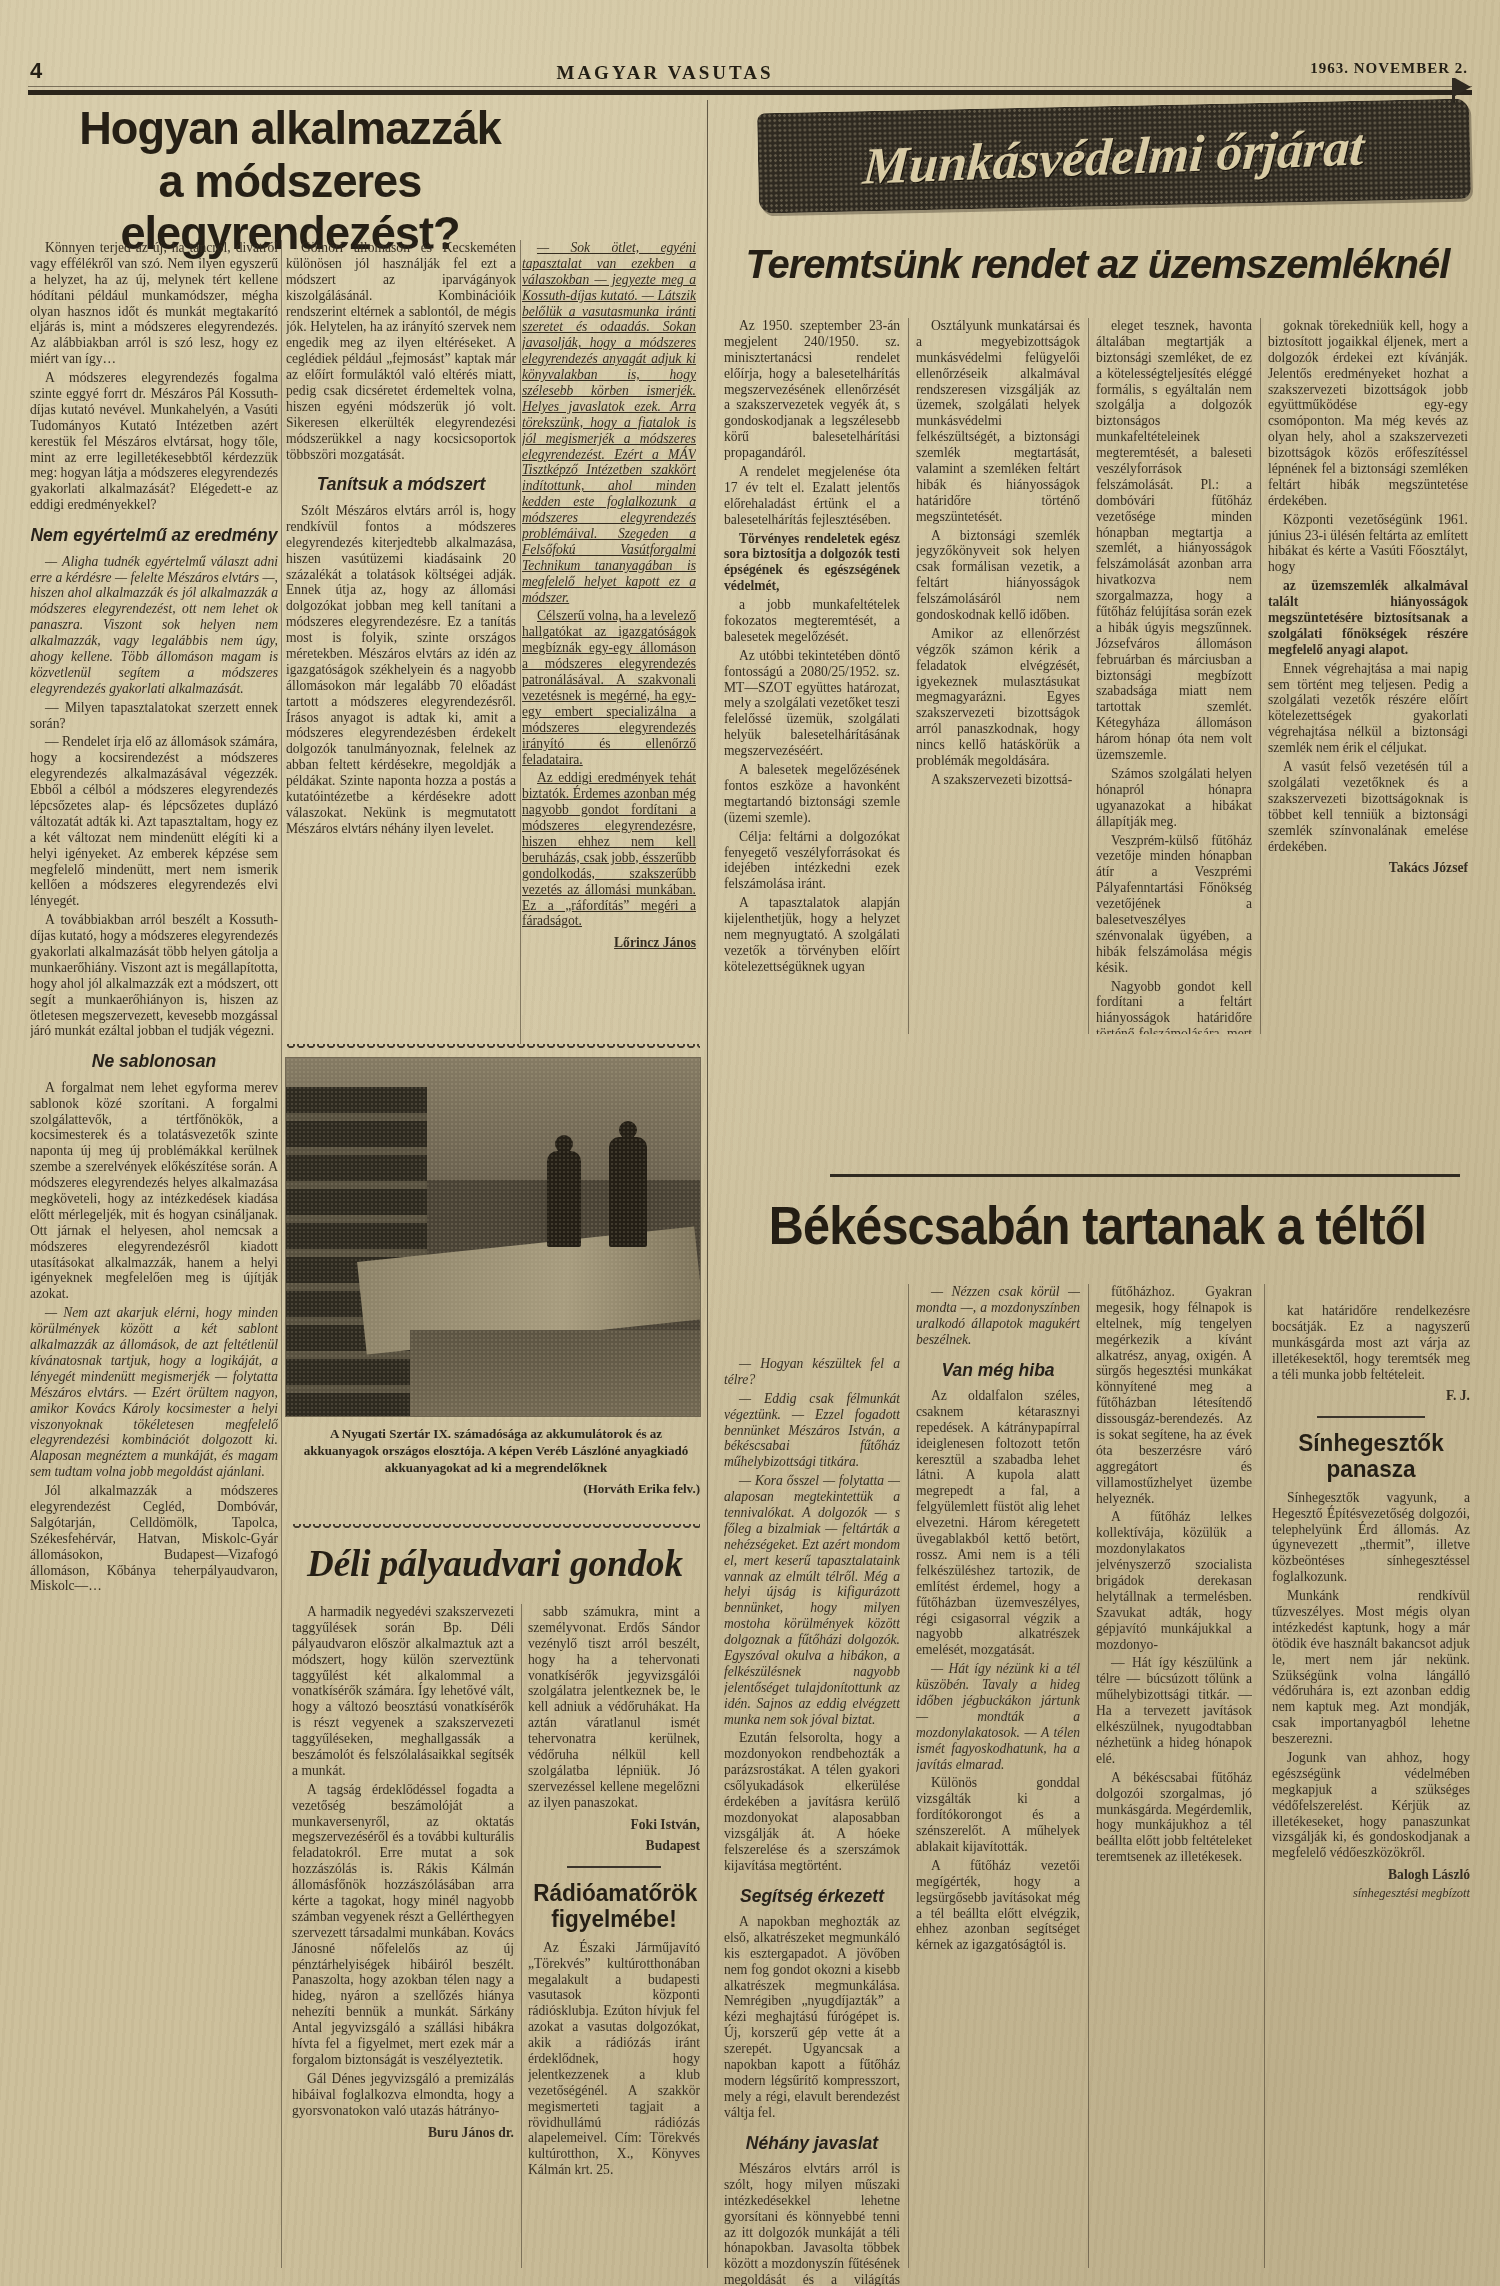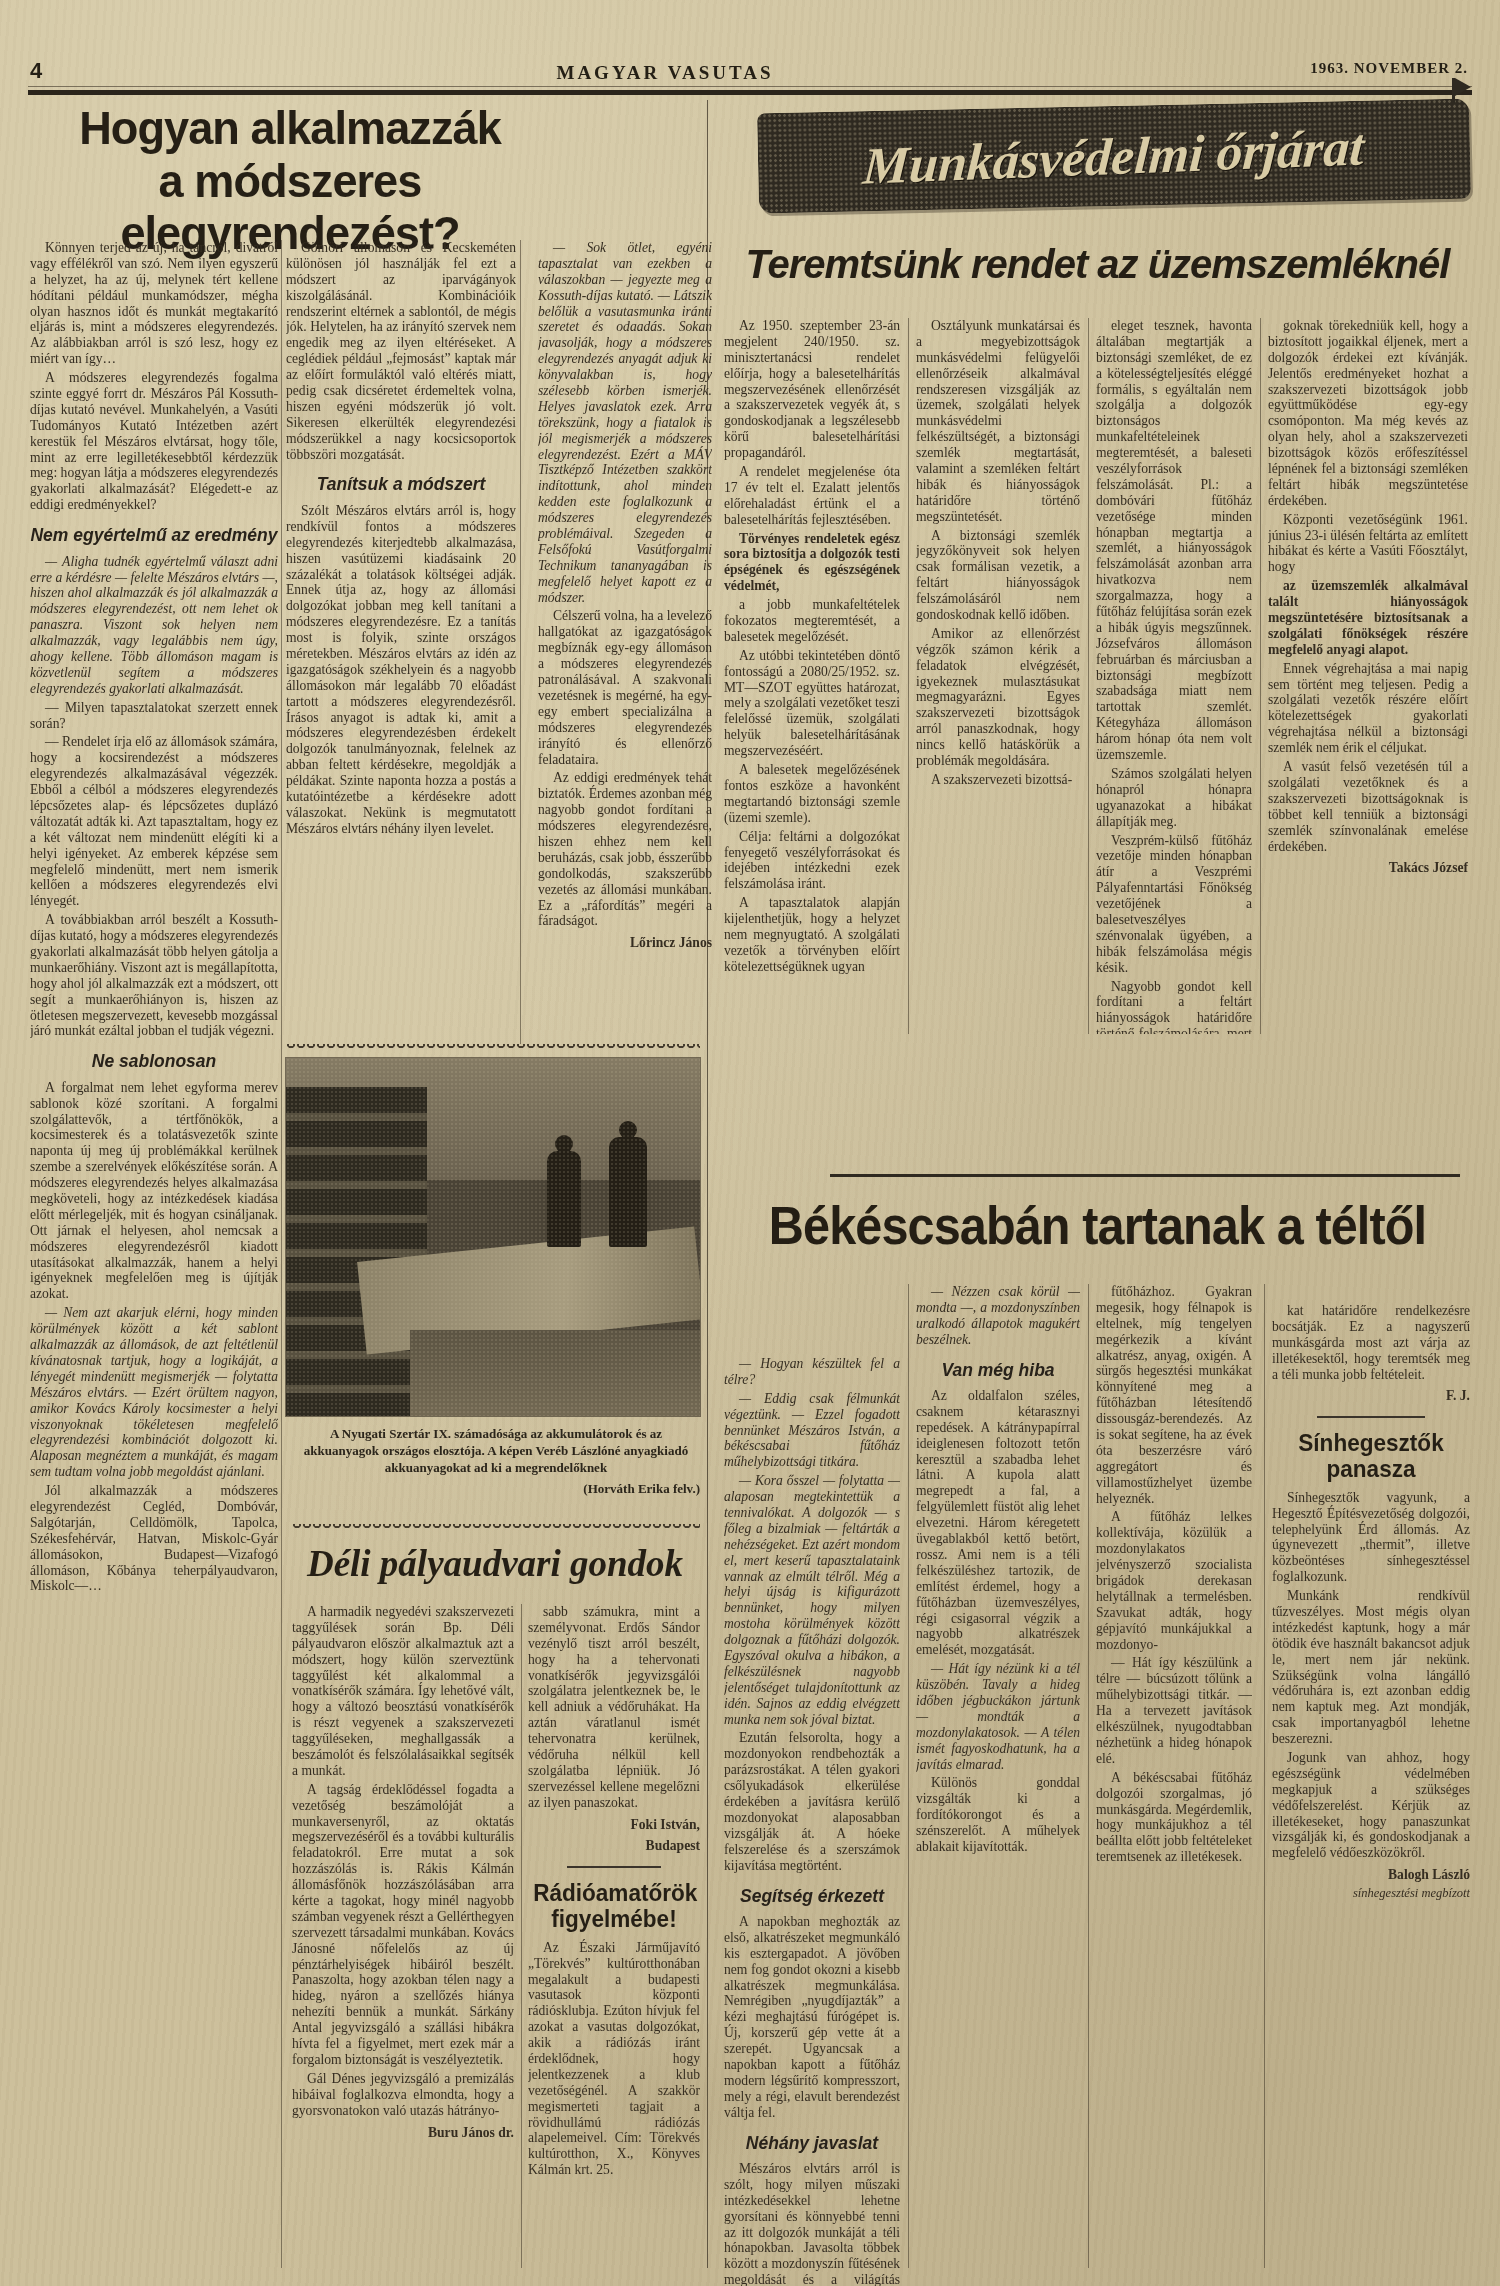--- a/index.html
+++ b/index.html
@@ -94,21 +94,21 @@
       <h4 class="sub">Ne sablonosan</h4>
       <p class="p">A forgalmat nem lehet egyforma merev sablonok közé szorítani. A forgalmi szolgálattevők, a tértfőnökök, a kocsimesterek és a tolatásvezetők szinte naponta új meg új problémákkal kerülnek szembe a szerelvények előkészítése során. A módszeres elegyrendezés helyes alkalmazása megköveteli, hogy az intézkedések kiadása előtt mérlegeljék, mit és hogyan csináljanak. Ott járnak el helyesen, ahol nemcsak a módszeres elegyrendezésről kiadott utasításokat alkalmazzák, hanem a helyi igényeknek megfelelően meg is újítják azokat.</p>
       <p class="i">— Nem azt akarjuk elérni, hogy minden körülmények között a két sablont alkalmazzák az állomások, de azt feltétlenül kívánatosnak tartjuk, hogy a logikáját, a lényegét mindenütt megismerjék — folytatta Mészáros elvtárs. — Ezért örültem nagyon, amikor Kovács Károly kocsimester a helyi viszonyoknak tökéletesen megfelelő elegyrendezési kombinációt dolgozott ki. Alaposan megnéztem a munkáját, és magam sem tudtam volna jobb megoldást ajánlani.</p>
       <p class="p">Jól alkalmazzák a módszeres elegyrendezést Cegléd, Dombóvár, Salgótarján, Celldömölk, Tapolca, Székesfehérvár, Hatvan, Miskolc-Gyár állomásokon, Budapest—Vizafogó állomáson, Kőbánya teherpályaudvaron, Miskolc—…</p>
     </div>
   <div class="col" style="left:286px;top:240px;width:230px;height:804px;">
       <p class="p">Gömöri állomáson és Kecskeméten különösen jól használják fel ezt a módszert az iparvágányok kiszolgálásánál. Kombinációik rendszerint eltérnek a sablontól, de mégis jók. Helytelen, ha az irányító szervek nem engedik meg az ilyen eltéréseket. A ceglédiek például „fejmosást” kaptak már az előírt formuláktól való eltérés miatt, pedig csak dicséretet érdemeltek volna, hiszen egyéni módszerük jó volt. Sikeresen elkerülték elegyrendezési módszerükkel a nagy kocsicsoportok többszöri mozgatását.</p>
       <h4 class="sub">Tanítsuk a módszert</h4>
       <p class="p">Szólt Mészáros elvtárs arról is, hogy rendkívül fontos a módszeres elegyrendezés kiterjedtebb alkalmazása, hiszen vasútüzemi kiadásaink 20 százalékát a tolatások költségei adják. Ennek útja az, hogy az állomási dolgozókat jobban meg kell tanítani a módszeres elegyrendezésre. Ez a tanítás most is folyik, szinte országos méretekben. Mészáros elvtárs az idén az igazgatóságok székhelyein és a nagyobb állomásokon már legalább 70 előadást tartott a módszeres elegyrendezésről. Írásos anyagot is adtak ki, amit a módszeres elegyrendezésben érdekelt dolgozók tanulmányoznak, felelnek az abban feltett kérdésekre, megoldják a példákat. Szinte naponta hozza a postás a kutatóintézetbe a kérdésekre adott válaszokat. Nekünk is megmutatott Mészáros elvtárs néhány ilyen levelet.</p>
     </div>
-  <div class="col" style="left:538px;top:240px;width:174px;height:804px;">
+  <div class="col" style="left:522px;top:240px;width:174px;height:804px;text-decoration:underline;">
       <p class="i">— Sok ötlet, egyéni tapasztalat van ezekben a válaszokban — jegyezte meg a Kossuth-díjas kutató. — Látszik belőlük a vasutasmunka iránti szeretet és odaadás. Sokan javasolják, hogy a módszeres elegyrendezés anyagát adjuk ki könyvalakban is, hogy szélesebb körben ismerjék. Helyes javaslatok ezek. Arra törekszünk, hogy a fiatalok is jól megismerjék a módszeres elegyrendezést. Ezért a MÁV Tisztképző Intézetben szakkört indítottunk, ahol minden kedden este foglalkozunk a módszeres elegyrendezés problémáival. Szegeden a Felsőfokú Vasútforgalmi Technikum tananyagában is megfelelő helyet kapott ez a módszer.</p>
       <p class="p">Célszerű volna, ha a levelező hallgatókat az igazgatóságok megbíznák egy-egy állomáson a módszeres elegyrendezés patronálásával. A szakvonali vezetésnek is megérné, ha egy-egy embert specializálna a módszeres elegyrendezés irányító és ellenőrző feladataira.</p>
       <p class="p">Az eddigi eredmények tehát biztatók. Érdemes azonban még nagyobb gondot fordítani a módszeres elegyrendezésre, hiszen ehhez nem kell beruházás, csak jobb, ésszerűbb gondolkodás, szakszerűbb vezetés az állomási munkában. Ez a „ráfordítás” megéri a fáradságot.</p>
       <p class="byline">Lőrincz János</p>
     </div>
   <div class="vrule" style="left:281px;top:240px;height:2028px;"></div>
   <div class="vrule" style="left:520px;top:240px;height:804px;"></div>
 </section>
 
 <div class="vrule" style="left:707px;top:100px;height:2168px;background:rgba(50,42,30,.7);"></div>
@@ -201,20 +201,21 @@
       <p class="p">A napokban meghozták az első, alkatrészeket megmunkáló kis esztergapadot. A jövőben nem fog gondot okozni a kisebb alkatrészek megmunkálása. Nemrégiben „nyugdíjazták” a kézi meghajtású fúrógépet is. Új, korszerű gép vette át a szerepét. Ugyancsak a napokban kapott a fűtőház modern légsűrítő kompresszort, mely a régi, elavult berendezést váltja fel.</p>
       <h4 class="sub">Néhány javaslat</h4>
       <p class="p">Mészáros elvtárs arról is szólt, hogy milyen műszaki intézkedésekkel lehetne gyorsítani és könnyebbé tenni az itt dolgozók munkáját a téli hónapokban. Javasolta többek között a mozdonyszín fűtésének megoldását és a világítás korszerűsítését.</p>
     </div>
   <div class="col" style="left:916px;top:1284px;width:164px;height:984px;">
       <p class="i">— Nézzen csak körül — mondta —, a mozdonyszínben uralkodó állapotok magukért beszélnek.</p>
       <h4 class="sub">Van még hiba</h4>
       <p class="p">Az oldalfalon széles, csaknem kétarasznyi repedések. A kátránypapírral ideiglenesen foltozott tetőn keresztül a szabadba lehet látni. A kupola alatt megrepedt a fal, a felgyülemlett füstöt alig lehet elvezetni. Három kéregetett üvegablakból kettő betört, rossz. Ami nem is a téli felkészüléshez tartozik, de említést érdemel, hogy a fűtőházban üzemveszélyes, régi csigasorral végzik a nagyobb alkatrészek emelését, mozgatását.</p>
       <p class="i">— Hát így nézünk ki a tél küszöbén. Tavaly a hideg időben jégbuckákon jártunk — mondták a mozdonylakatosok. — A télen ismét fagyoskodhatunk, ha a javítás elmarad.</p>
       <p class="p">Különös gonddal vizsgálták ki a fordítókorongot és a szénszerelőt. A műhelyek ablakait kijavították.</p>
+      <p class="p">A fűtőház vezetői megígérték, hogy a legsürgősebb javításokat még a tél beállta előtt elvégzik, ehhez azonban segítséget kérnek az igazgatóságtól is.</p>
     </div>
   <div class="col" style="left:1096px;top:1284px;width:156px;height:984px;">
       <p class="p">fűtőházhoz. Gyakran megesik, hogy félnapok is eltelnek, míg tengelyen megérkezik a kívánt alkatrész, anyag, oxigén. A sürgős hegesztési munkákat könnyítené meg a fűtőházban létesítendő dissousgáz-berendezés. Az is sokat segítene, ha az évek óta beszerzésre váró aggregátort és villamostűzhelyet üzembe helyeznék.</p>
       <p class="p">A fűtőház lelkes kollektívája, közülük a mozdonylakatos jelvényszerző szocialista brigádok derekasan helytállnak a termelésben. Szavukat adták, hogy gépjavító munkájukkal a mozdonyo-</p>
       <p class="p">— Hát így készülünk a télre — búcsúzott tőlünk a műhelybizottsági titkár. — Ha a tervezett javítások elkészülnek, nyugodtabban nézhetünk a hideg hónapok elé.</p>
       <p class="p">A békéscsabai fűtőház dolgozói szorgalmas, jó munkásgárda. Megérdemlik, hogy munkájukhoz a tél beállta előtt jobb feltételeket teremtsenek az illetékesek.</p>
     </div>
   <div class="col" style="left:1272px;top:1284px;width:198px;height:984px;margin-top:19px;">
       <p class="p">kat határidőre rendelkezésre bocsátják. Ez a nagyszerű munkásgárda most azt várja az illetékesektől, hogy teremtsék meg a téli munka jobb feltételeit.</p>
       <p class="byline">F. J.</p>

